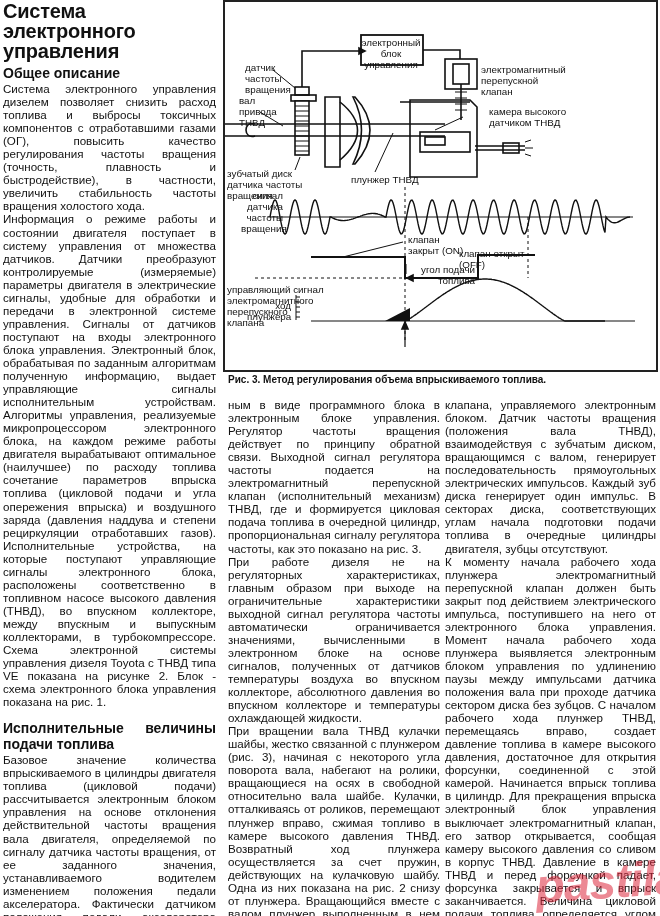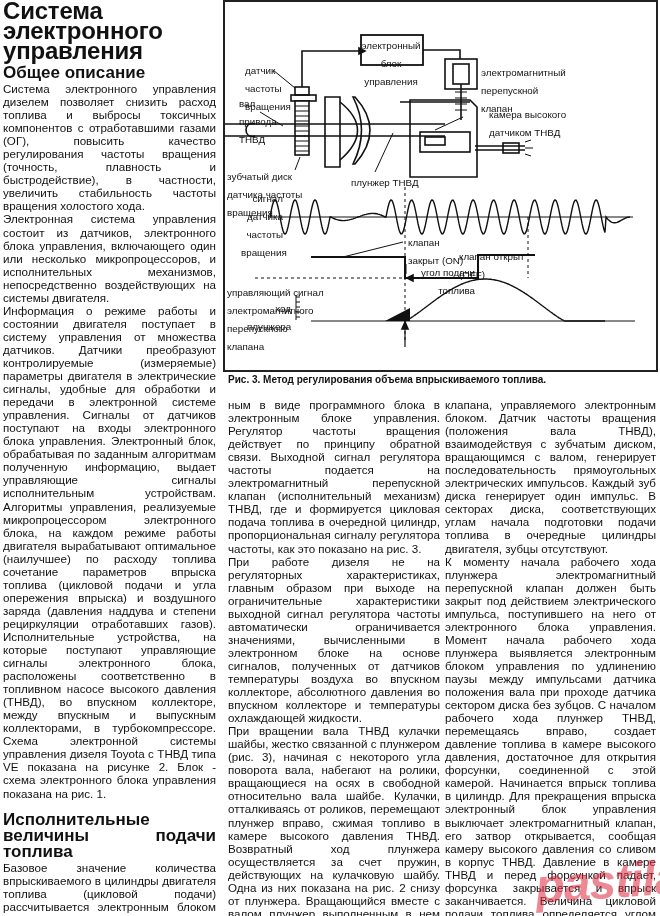--- a/index.html
+++ b/index.html
@@ -3,37 +3,36 @@
 <meta charset="utf-8">
 <style>
   html, body { margin:0; padding:0; background:#fff; }
   body { width:660px; height:916px; position:relative; overflow:hidden; color:#111;
          font-family:"Liberation Sans", "DejaVu Sans", sans-serif; }
   .col { position:absolute; font-size:11.6px; line-height:13.05px; text-align:justify; }
   .col p { margin:0; text-indent:0; }
   #col-left { left:3px; top:0; width:213px; }
   #col-mid { left:228px; top:398px; width:212px; }
   #col-right { left:445px; top:398px; width:211px; }
-  h1 { font-size:24px; line-height:20px; margin:1px 0 4px 0; font-weight:bold; letter-spacing:-0.2px; }
-  h2 { font-size:17px; line-height:16px; margin:0 0 1px 0; font-weight:bold; }
+  h1 { font-size:20px; line-height:20px; margin:1px 0 4px 0; font-weight:bold; letter-spacing:-0.2px; }
+  h2 { font-size:14px; line-height:16px; margin:0 0 1px 0; font-weight:bold; }
   h2.sec2 { margin-top:12px; }
   #figure { position:absolute; left:223px; top:0; width:435px; height:372px; border-right:2px solid #222; border-top:2px solid #222; border-left:2px solid #222; border-bottom:2px solid #222; box-sizing:border-box; }
   #figure svg { position:absolute; left:0; top:0; }
-  .lbl { position:absolute; font-size:9.8px; line-height:18px; color:#111; white-space:nowrap; }
+  .lbl { position:absolute; font-size:9.8px; line-height:11px; color:#111; white-space:nowrap; }
   #caption { position:absolute; left:228px; top:374px; font-size:10px; font-weight:bold; white-space:nowrap; }
   #watermark { position:absolute; left:535px; top:852px; font-size:48px; font-weight:bold; font-style:italic; color:rgba(220,40,60,0.55); letter-spacing:-1px; transform:rotate(-4deg); pointer-events:none; }
 </style>
 </head>
 <body>
 
 <div id="col-left" class="col">
   <h1>Система электронного управления</h1>
   <h2>Общее описание</h2>
   <p>Система электронного управления дизелем позволяет снизить расход топлива и выбросы токсичных компонентов с отработавшими газами (ОГ), повысить качество регулирования частоты вращения (точность, плавность и быстродействие), в частности, увеличить стабильность частоты вращения холостого хода.</p>
-  <p>Электронная система управления состоит из датчиков, электронного блока управления, включающего один или несколько микропроцессоров, и исполнительных механизмов, непосредственно воздействующих на системы двигателя.</p>
   <p>Информация о режиме работы и состоянии двигателя поступает в систему управления от множества датчиков. Датчики преобразуют контролируемые (измеряемые) параметры двигателя в электрические сигналы, удобные для обработки и передачи в электронной системе управления. Сигналы от датчиков поступают на входы электронного блока управления. Электронный блок, обрабатывая по заданным алгоритмам полученную информацию, выдает управляющие сигналы исполнительным устройствам. Алгоритмы управления, реализуемые микропроцессором электронного блока, на каждом режиме работы двигателя вырабатывают оптимальное (наилучшее) по расходу топлива сочетание параметров впрыска топлива (цикловой подачи и угла опережения впрыска) и воздушного заряда (давления наддува и степени рециркуляции отработавших газов). Исполнительные устройства, на которые поступают управляющие сигналы электронного блока, расположены соответственно в топливном насосе высокого давления (ТНВД), во впускном коллекторе, между впускным и выпускным коллекторами, в турбокомпрессоре. Схема электронной системы управления дизеля Toyota с ТНВД типа VE показана на рисунке 2. Блок - схема электронного блока управления показана на рис. 1.</p>
   <h2 class="sec2">Исполнительные величины подачи топлива</h2>
   <p>Базовое значение количества впрыскиваемого в цилиндры двигателя топлива (цикловой подачи) рассчитывается электронным блоком управления на основе отклонения действительной частоты вращения вала двигателя, определяемой по сигналу датчика частоты вращения, от ее заданного значения, устанавливаемого водителем изменением положения педали акселератора. Фактически датчиком положения педали акселератора является датчик положения дроссельной заслонки, жестко связанной с педалью акселератора. Цикловая подача топлива, необходимая для уменьшения выявленного отклонения частоты вращения, вычисляется по заданному алгоритму регулирования автоматическим регулятором частоты вращения, выполнен-</p>
 </div>
 
 <div id="figure">
   <svg width="431" height="368" viewBox="0 0 431 368">
     <g fill="none" stroke="#111" stroke-width="1.6">
 
       <rect x="136" y="33" width="62" height="30" stroke-width="1.8"></rect>

